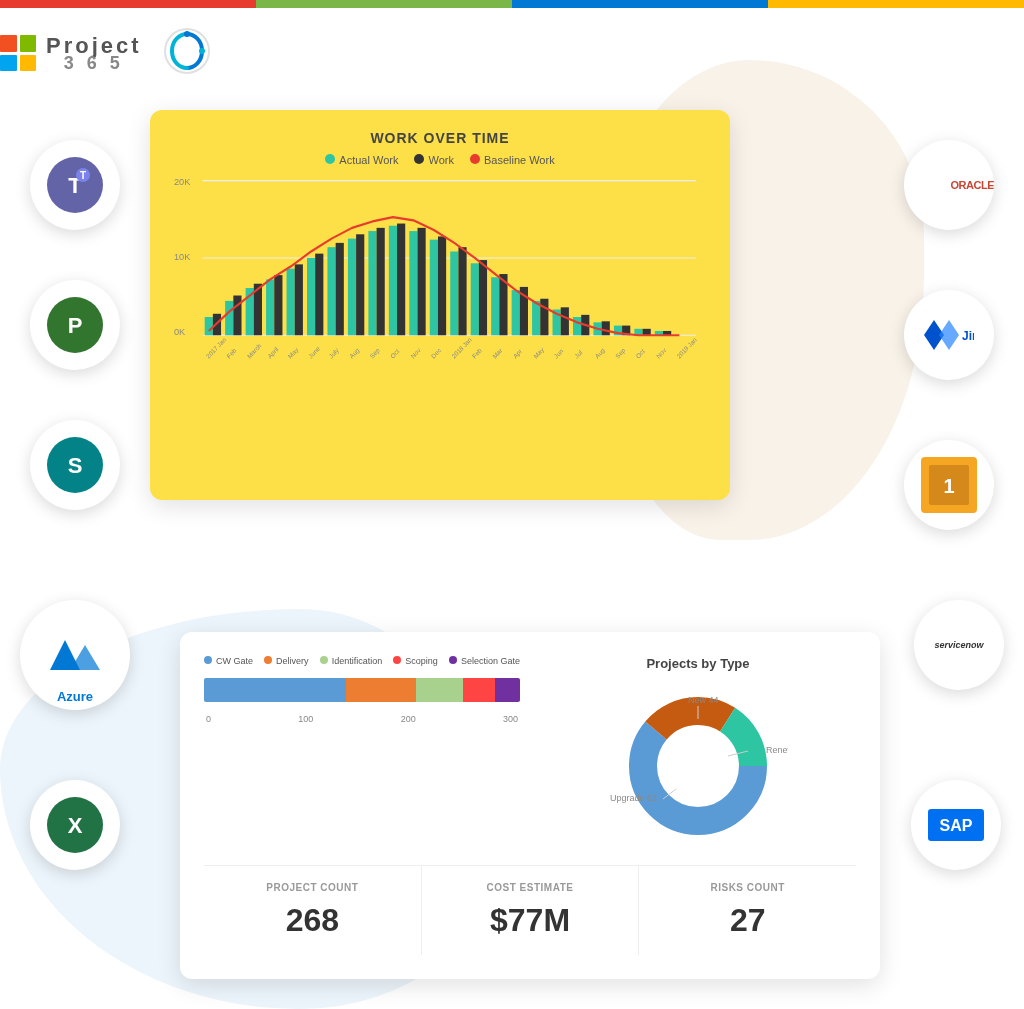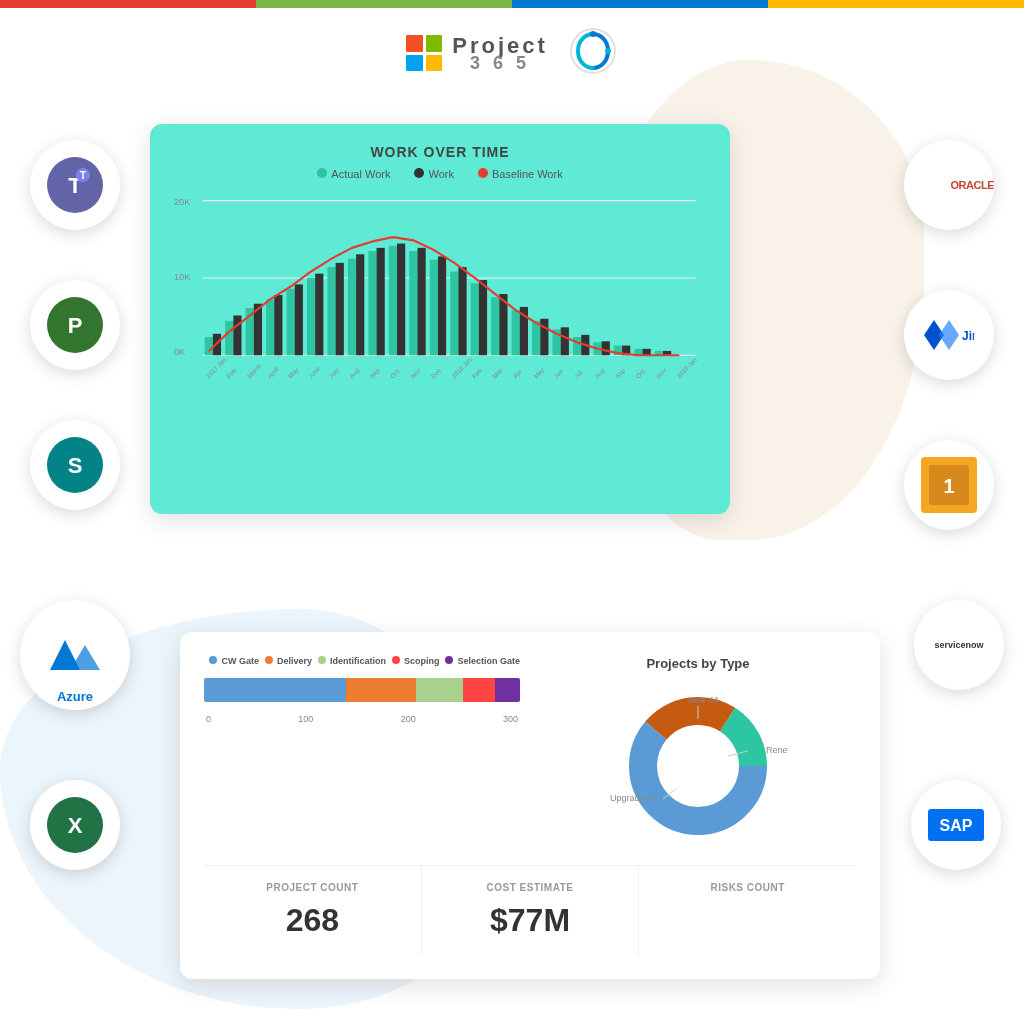--- a/index.html
+++ b/index.html
@@ -28,21 +28,20 @@
 
     
     .header {
       position: absolute;
       top: 8px;
       left: 0;
       width: 100%;
       height: 90px;
       display: flex;
       align-items: center;
-      justify-content: center;
       gap: 10px;
     }
 
     
     .ms-logo {
       display: grid;
       grid-template-columns: 1fr 1fr;
       gap: 3px;
       width: 36px;
       height: 36px;
@@ -121,43 +120,43 @@
     
     .icon-oracle { top: 140px; right: 30px; justify-content: flex-end; }
     .icon-jira { top: 290px; right: 30px; }
     .icon-1c { top: 440px; right: 30px; }
     .icon-servicenow { top: 600px; right: 20px; }
     .icon-sap { top: 780px; right: 23px; }
 
     
     .chart-card-top {
       position: absolute;
-      top: 124px;
+      top: 110px;
       left: 150px;
       width: 580px;
       height: 390px;
-      background: #5eead4;
+      background: #fde047;
       border-radius: 12px;
       box-shadow: 0 6px 24px rgba(0,0,0,0.12);
       z-index: 5;
       padding: 20px 24px;
     }
     .chart-title {
       text-align: center;
       font-size: 14px;
       font-weight: 600;
       color: #444;
       letter-spacing: 1px;
       margin-bottom: 8px;
     }
     .chart-legend {
       display: flex;
-      gap: 24px;
+      gap: 16px;
       justify-content: center;
-      margin-bottom: 12px;
+      margin-bottom: 6px;
       font-size: 11px;
       color: #555;
     }
     .legend-dot {
       display: inline-block;
       width: 10px;
       height: 10px;
       border-radius: 50%;
       margin-right: 4px;
     }
@@ -188,25 +187,24 @@
       font-size: 13px;
       font-weight: 600;
       color: #444;
       text-align: center;
       margin-bottom: 10px;
     }
     .chart-legend-small {
       display: flex;
       flex-wrap: wrap;
       gap: 6px;
-      justify-content: flex-end;
+      justify-content: space-between;
       font-size: 9px;
       color: #555;
       margin-bottom: 10px;
-      font-weight: bold;
     }
 
     
     .stage-x-axis {
       display: flex;
       justify-content: space-between;
       font-size: 9px;
       color: #888;
       padding: 0 2px;
     }
@@ -334,21 +332,21 @@
 
 <div class="icon-circle icon-1c">
   <svg width="56" height="56" viewBox="0 0 56 56">
     <rect width="56" height="56" rx="4" fill="#f5a623"></rect>
     <rect x="8" y="8" width="40" height="40" rx="2" fill="#d4891a"></rect>
     <text x="28" y="36" font-size="20" fill="white" text-anchor="middle" font-weight="bold">1</text>
   </svg>
 </div>
 
 <div class="icon-circle icon-servicenow">
-  <span style="font-size:9px;font-weight:700;color:#333;text-align:center;">servicenow</span>
+  <span style="font-size:9px;font-weight:700;color:#333;text-align:center;font-style:italic;">servicenow</span>
 </div>
 
 <div class="icon-circle icon-sap">
   <svg width="56" height="40" viewBox="0 0 70 40">
     <rect width="70" height="40" rx="4" fill="#0070f2"></rect>
     <text x="35" y="28" font-size="20" fill="white" text-anchor="middle" font-weight="bold">SAP</text>
   </svg>
 </div>
 
 <div class="chart-card-top">
@@ -526,15 +524,16 @@
     <div class="kpi-box">
       <div class="kpi-label">PROJECT COUNT</div>
       <div class="kpi-value">268</div>
     </div>
     <div class="kpi-box">
       <div class="kpi-label">COST ESTIMATE</div>
       <div class="kpi-value">$77M</div>
     </div>
     <div class="kpi-box">
       <div class="kpi-label">RISKS COUNT</div>
+      <div class="kpi-value">27</div>
     </div>
   </div>
 </div>
 
 </body></html>

